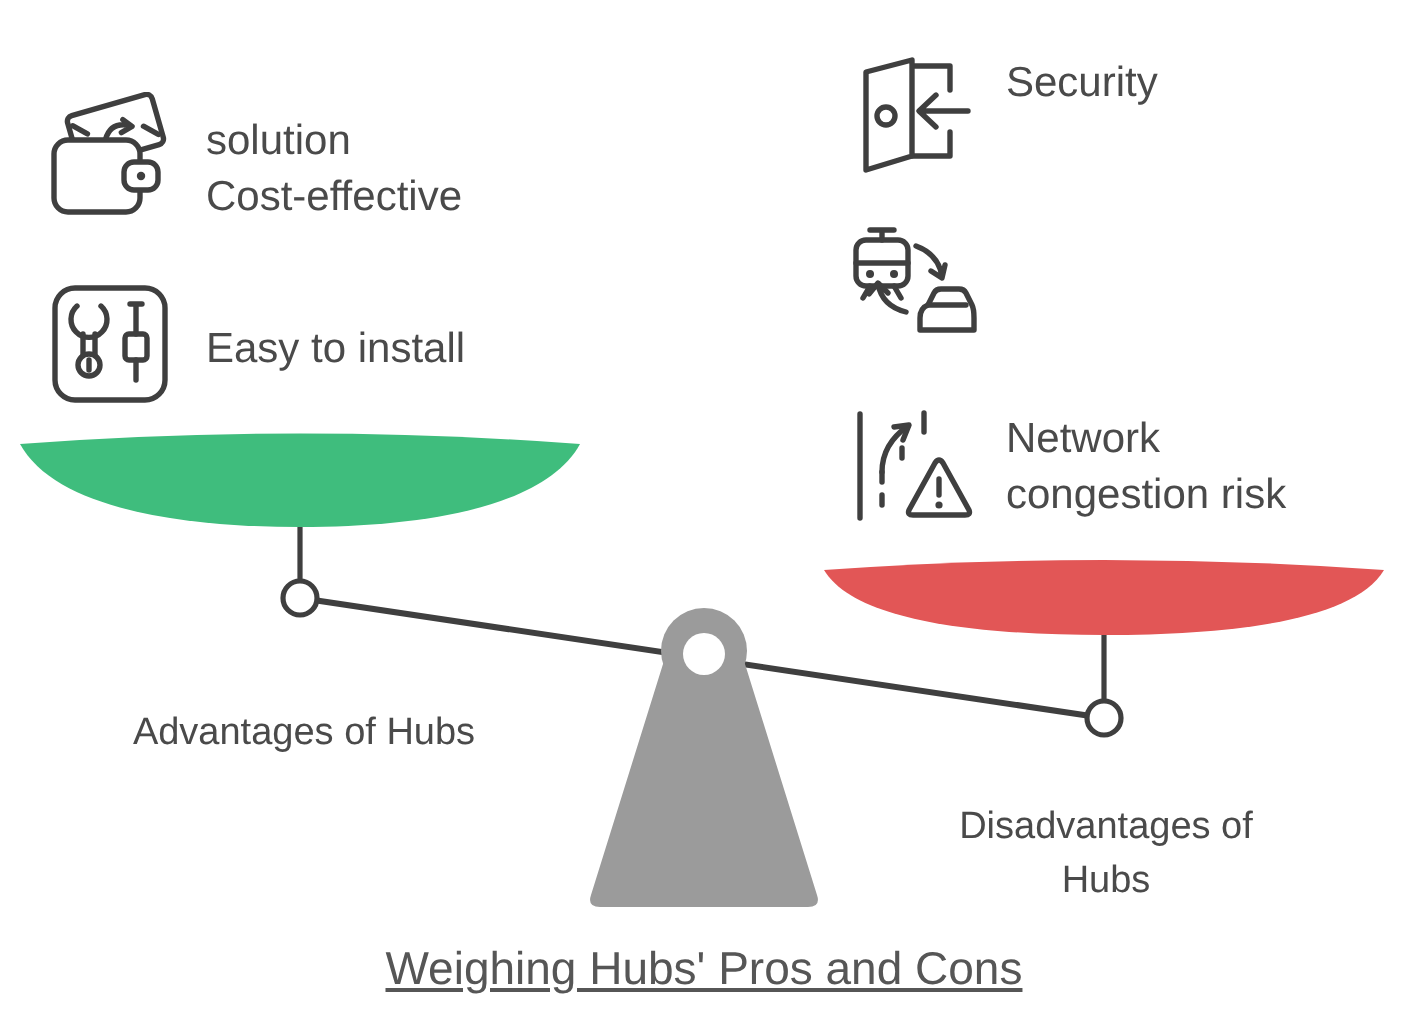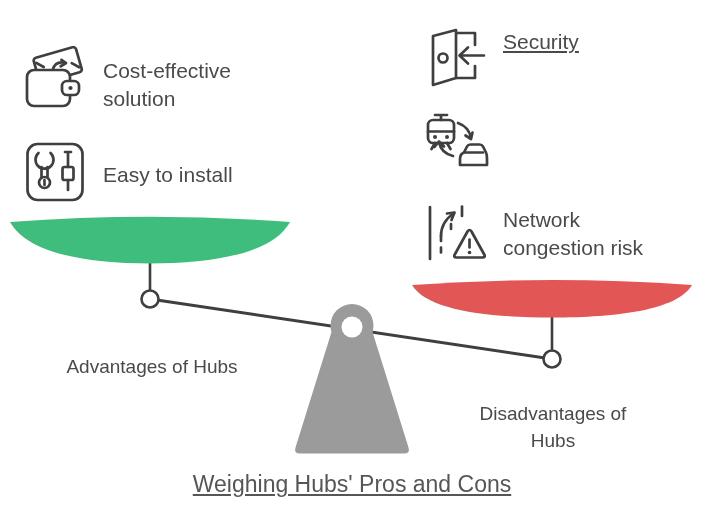--- a/index.html
+++ b/index.html
@@ -51,22 +51,22 @@
         <rect x="12" y="6" width="44" height="26" rx="3"></rect>
         <path d="M14,11 l6,6 M54,27 l-6,-6"></path>
         <path d="M28,22 q5,-8 14,-3 M39,15 l3.5,4.5 -6,1.5"></path>
       </g>
       <rect x="3" y="24" width="43" height="36" rx="7" fill="#ffffff"></rect>
       <rect x="38" y="35" width="17" height="14" rx="5" fill="#ffffff"></rect>
       <path d="M46.5,42 h0.01" stroke-width="4.2"></path>
     </g>
   </svg>
   <div class="item-text" style="left:103px; top:57px;">
+    <div>solution</div>
     <div>Cost-effective</div>
-    <div>solution</div>
   </div>
 
   <svg class="icon" style="left:25px; top:141px;" width="60" height="62" viewBox="0 0 60 62">
     <g fill="none" stroke-width="2.7" stroke-linecap="round" stroke-linejoin="round" stroke="#3f3f3f">
       <rect x="2.5" y="3" width="55" height="56" rx="10"></rect>
       <path d="M13.5,12 a9,9 0 1 0 12,0"></path>
       <path d="M16.5,26 V36 M22.5,26 V36"></path>
       <circle cx="19.5" cy="41.5" r="5.5"></circle>
       <path d="M19.5,39 V44"></path>
       <path d="M40,11 H46 M43,11 V26"></path>
@@ -80,21 +80,21 @@
   </div>
 
   <svg class="icon" style="left:423px; top:22px;" width="64" height="68" viewBox="0 0 64 68">
     <g fill="none" stroke-width="2.7" stroke-linecap="round" stroke-linejoin="round" stroke="#3f3f3f">
       <path d="M33,11 H52 V23 M52,44 V56 H33"></path>
       <path d="M33,8 L10,14 V63 L33,56 Z" fill="#ffffff"></path>
       <circle cx="20" cy="36" r="4.5"></circle>
       <path d="M61,33.5 H37 M45,25.5 L36.5,33.5 L45,41.5"></path>
     </g>
   </svg>
-  <div class="item-text" style="left:503px; top:28px;text-decoration:underline;">
+  <div class="item-text" style="left:503px; top:28px;">
     <div>Security</div>
   </div>
 
   <svg class="icon" style="left:423px; top:108px;" width="66" height="66" viewBox="0 0 66 66">
     <g fill="none" stroke-width="2.7" stroke-linecap="round" stroke-linejoin="round" stroke="#3f3f3f">
       <path d="M12,7 H24 M18,7 V12"></path>
       <rect x="5" y="12" width="26" height="23" rx="5"></rect>
       <path d="M5,23.5 H31"></path>
       <path d="M12,29 h0.01 M24,29 h0.01" stroke-width="4"></path>
       <path d="M12,35 L8.5,41 M24,35 L27.5,41"></path>

